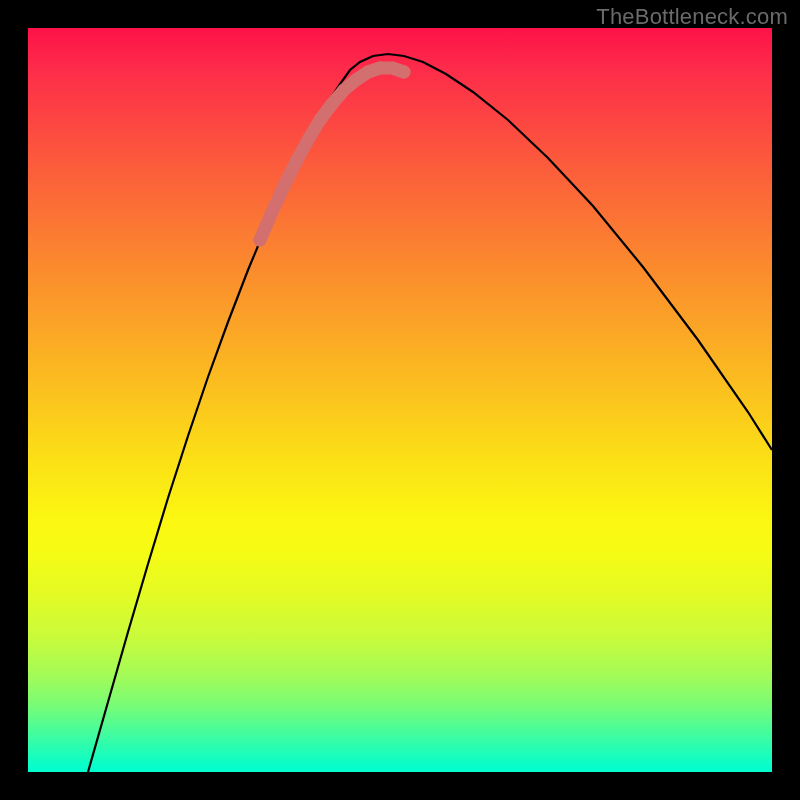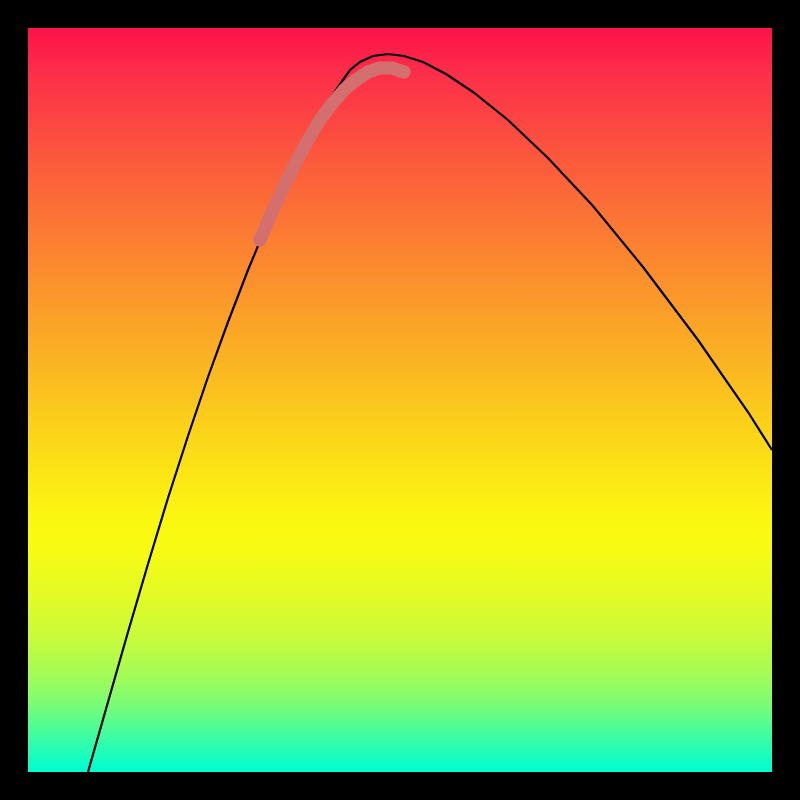--- a/index.html
+++ b/index.html
@@ -91,13 +91,14 @@
           <circle cx="304" cy="76" r="6.5" fill="#d3706f"></circle>
           <circle cx="316" cy="62" r="6.5" fill="#d3706f"></circle>
           <circle cx="328" cy="52" r="6.5" fill="#d3706f"></circle>
           <circle cx="340" cy="44" r="6.5" fill="#d3706f"></circle>
           <circle cx="352" cy="40" r="6.5" fill="#d3706f"></circle>
           <circle cx="364" cy="40" r="6.5" fill="#d3706f"></circle>
           <circle cx="376" cy="44" r="6.5" fill="#d3706f"></circle>
         </g>
     </svg>
   </div>
+  <div class="watermark">TheBottleneck.com</div>
 </div>
 
 </body></html>

